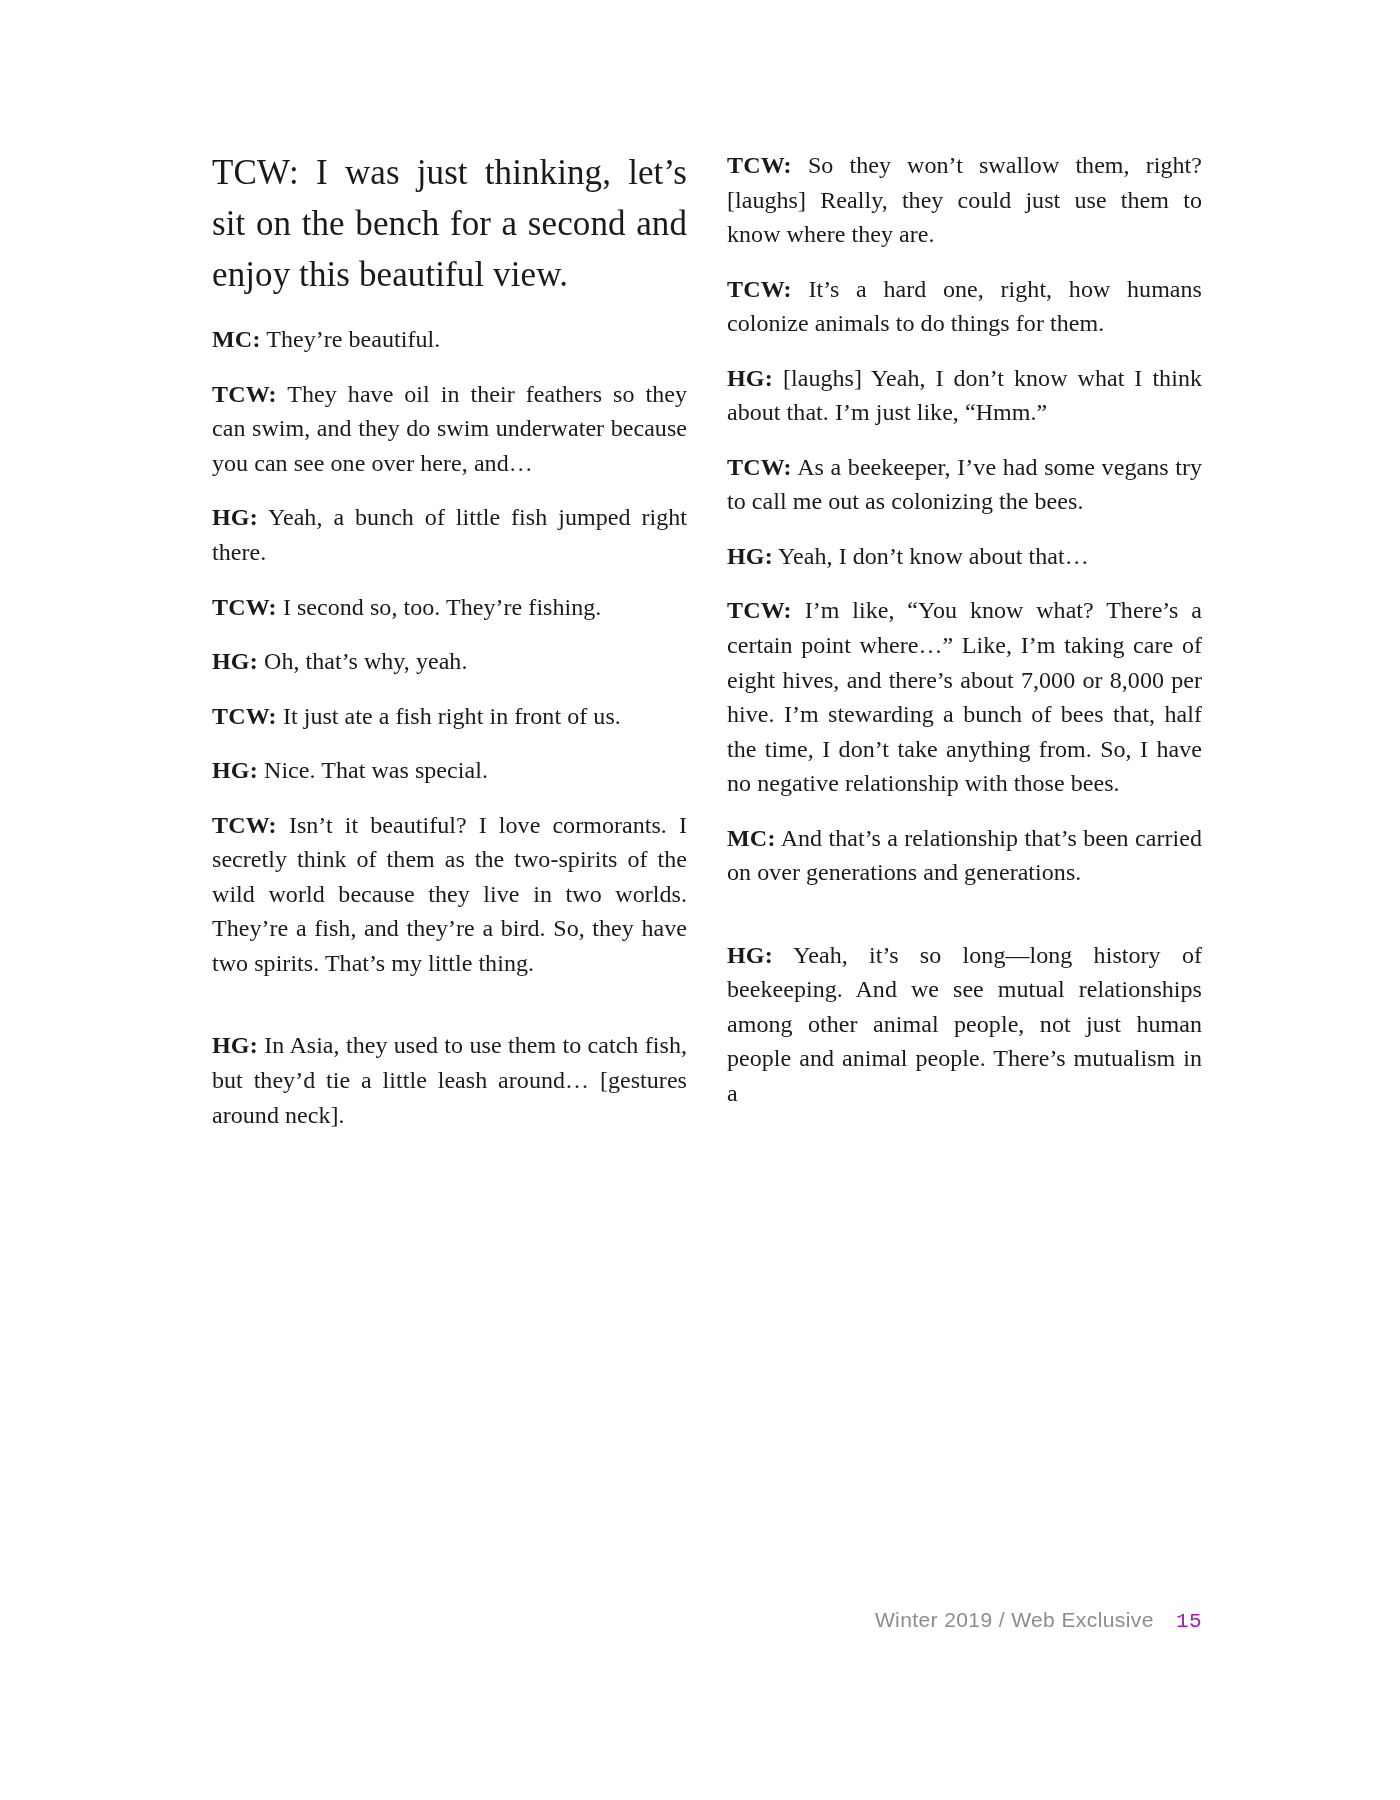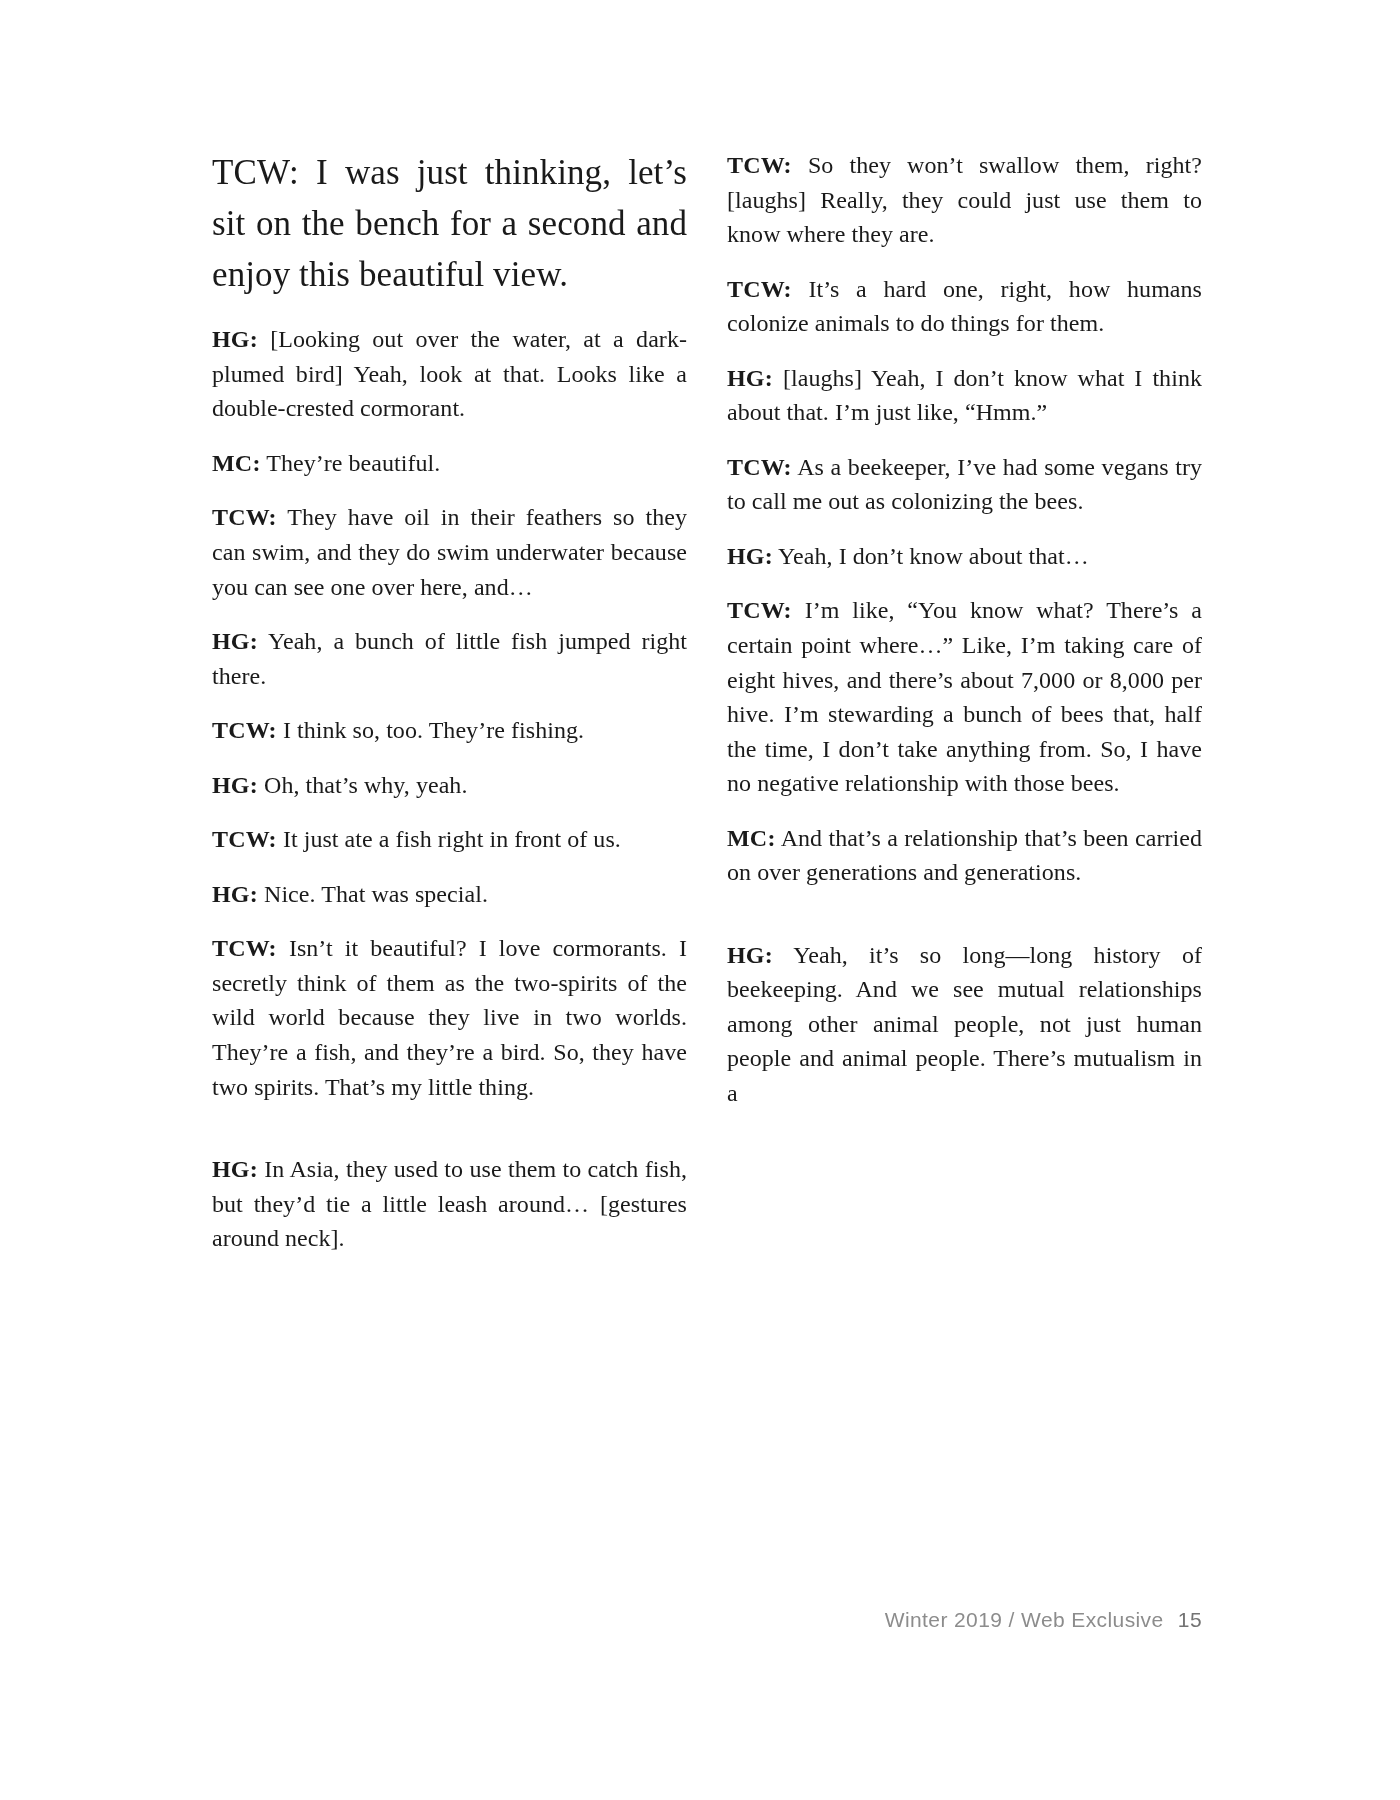--- a/index.html
+++ b/index.html
@@ -68,56 +68,53 @@
     left: 212px;
     top: 1608px;
     width: 990px;
     text-align: right;
     font-family: "Liberation Sans", sans-serif;
     font-size: 21px;
     color: #8c8c8c;
     letter-spacing: 0.4px;
   }
   .footer .pagenum {
-    margin-left: 8px;
-    color: #737373;
+    margin-left: 16px;
+    color: #a21caf;
+    font-family: Liberation Mono, monospace;
   }
 </style>
 </head>
 <body>
 
 <div class="page">
 
   <div class="columns">
 
     <div class="column">
       <p class="lead">
         <span class="spk">TCW:</span>
         <span>I was just thinking, let’s sit on the bench for a second and enjoy this beautiful view.</span>
       </p>
 
       <p class="para">
-        <span class="spk">HG:</span>
-        <span>[Looking out over the water, at a dark-plumed bird] Yeah, look at that. Looks like a double-crested cormorant.</span>
-      </p>
-      <p class="para">
         <span class="spk">MC:</span>
         <span>They’re beautiful.</span>
       </p>
       <p class="para">
         <span class="spk">TCW:</span>
         <span>They have oil in their feathers so they can swim, and they do swim underwater because you can see one over here, and…</span>
       </p>
       <p class="para">
         <span class="spk">HG:</span>
         <span>Yeah, a bunch of little fish jumped right there.</span>
       </p>
       <p class="para">
         <span class="spk">TCW:</span>
-        <span>I think so, too. They’re fishing.</span>
+        <span>I second so, too. They’re fishing.</span>
       </p>
       <p class="para">
         <span class="spk">HG:</span>
         <span>Oh, that’s why, yeah.</span>
       </p>
       <p class="para">
         <span class="spk">TCW:</span>
         <span>It just ate a fish right in front of us.</span>
       </p>
       <p class="para">

